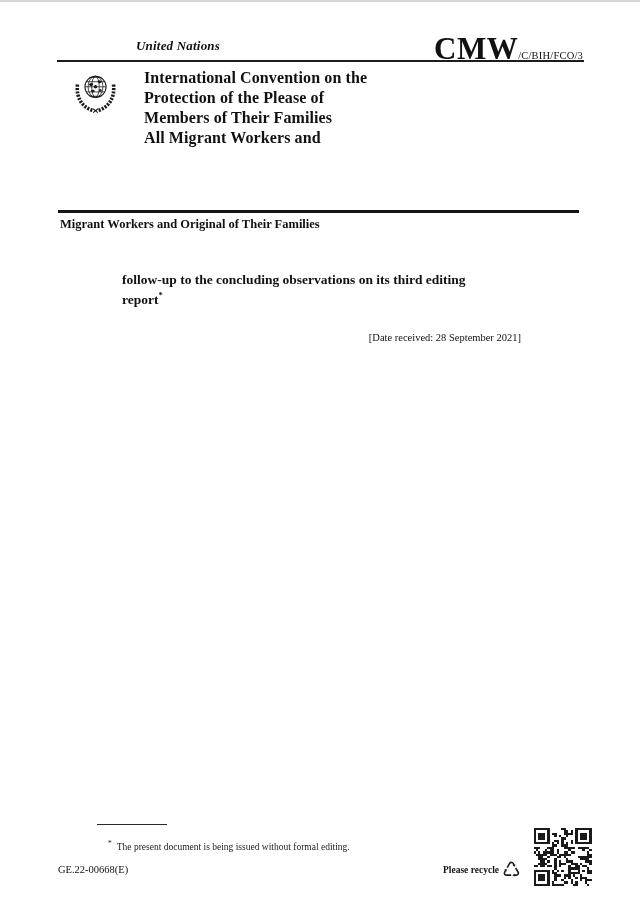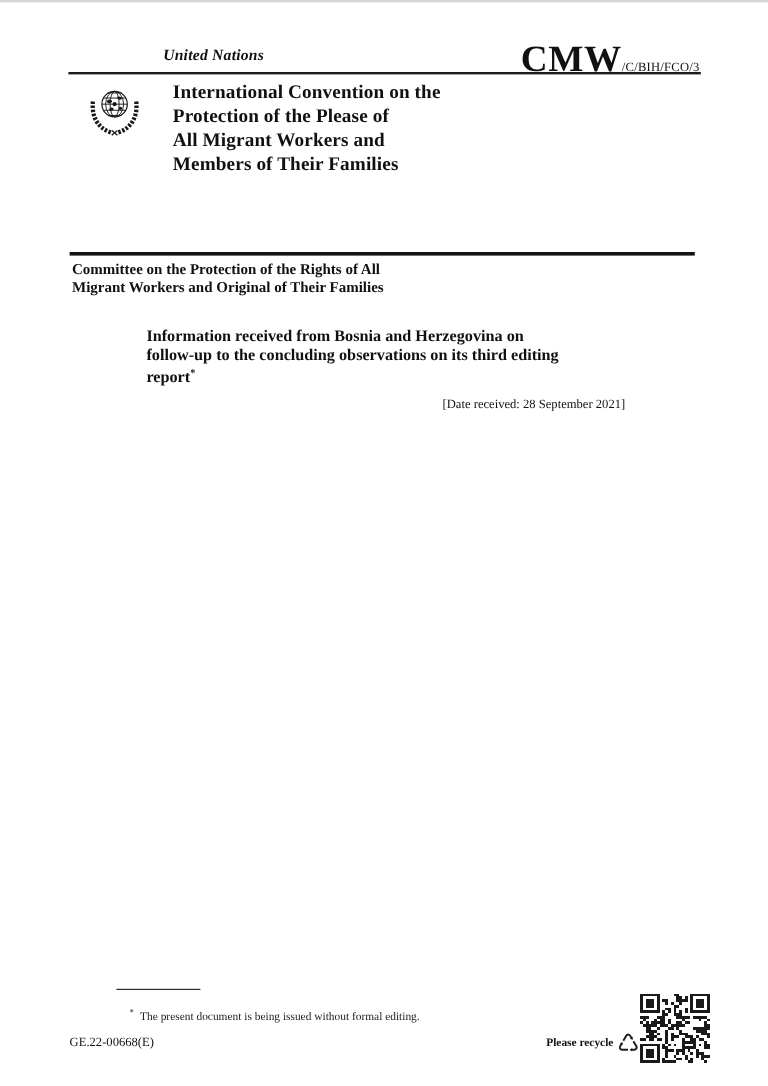--- a/index.html
+++ b/index.html
@@ -32,21 +32,21 @@
   .doc-title sup { font-size:8.5px; }
   .date-received { top:330px; right:119px; font-size:10.5px; }
 
   
   .fn-rule { left:97px; top:822px; width:70px; height:1.4px; background:#2a2a2a; }
   .footnote { left:108px; top:836px; font-size:9.5px; line-height:12px; color:#1c1c1c; }
   .footnote sup { font-size:7.5px; margin-right:5px; }
 
   
   .doc-id { left:58px; top:862px; font-size:10.5px; }
-  .recycle-wrap { left:443px; top:852px; width:90px; height:32px; display:flex; align-items:center;justify-content:flex-end; }
+  .recycle-wrap { left:443px; top:852px; width:90px; height:32px; display:flex; align-items:center; }
   .recycle-label { font-size:9.5px; font-weight:bold; white-space:nowrap; }
   .recycle-glyph { font-family:"DejaVu Sans", sans-serif; font-size:21px; line-height:21px; margin-left:3px; color:#1a1a1a; }
   .qr { left:533px; top:826px; width:59px; height:58px; }
 </style>
 </head>
 <body>
 
 <div class="page">
 
   <div class="abs org-name">United Nations</div>
@@ -81,33 +81,31 @@
       <g stroke="#1a1a1a" stroke-width="1.4">
         <line x1="27" y1="52" x2="33" y2="57"></line>
         <line x1="33" y1="52" x2="27" y2="57"></line>
       </g>
     </svg>
   </div>
 
   <div class="abs conv-title">
     <div>International Convention on the</div>
     <div>Protection of the Please of</div>
+    <div>Members of Their Families</div>
     <div>All Migrant Workers and</div>
-    <div>Members of Their Families</div>
   </div>
 
 
   <div class="abs rule-thick"></div>
   <div class="abs committee">
-    <div>Committee on the Protection of the Rights of All</div>
     <div>Migrant Workers and Original of Their Families</div>
   </div>
 
   <div class="abs doc-title">
-    <div>Information received from Bosnia and Herzegovina on</div>
     <div>follow-up to the concluding observations on its third editing</div>
     <div><span>report</span><sup>*</sup></div>
   </div>
 
   <div class="abs date-received">[Date received: 28 September 2021]</div>
 
   <div class="abs fn-rule"></div>
   <div class="abs footnote">
     <sup>*</sup><span>The present document is being issued without formal editing.</span>
   </div>

